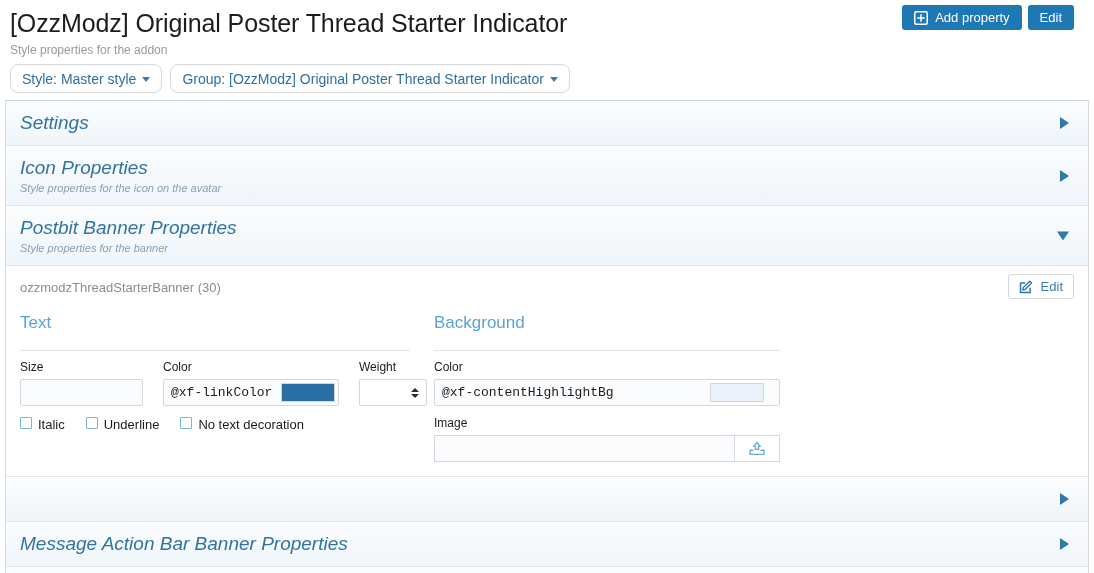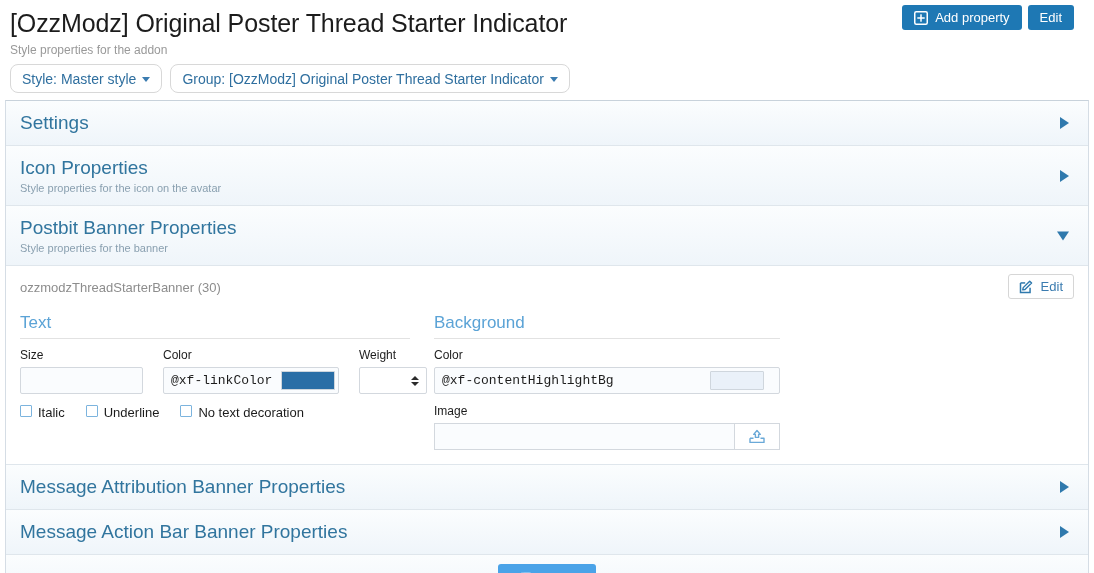--- a/index.html
+++ b/index.html
@@ -112,20 +112,21 @@
     margin: 0 5px 0 5px;
   }
 
   .section-row {
     position: relative;
     background: linear-gradient(to bottom, #fbfdfe 0%, #eff5fa 100%);
     border-bottom: 1px solid #dfe6ec;
     padding: 9px 40px 9px 14px;
     cursor: pointer;
     box-sizing: border-box;
+    font-style: italic;
   }
   .section-title {
     font-size: 19px;
     color: #31759e;
     font-weight: normal;
     line-height: 25px;
     white-space: nowrap;
   }
   .section-desc {
     font-size: 11px;
@@ -189,21 +190,21 @@
     margin-top: 14px;
   }
   .col-text { width: 390px; flex: none; }
   .col-bg { width: 346px; flex: none; }
 
   .group-heading {
     font-size: 17px;
     color: #5ba3d6;
     font-weight: normal;
     line-height: 22px;
-    padding-bottom: 4px;
+    padding-bottom: 16px;
     border-bottom: 1px solid #e2e2e2;
   }
 
   .fields-row {
     display: flex;
     gap: 20px;
     margin-top: 8px;
   }
   .field-label {
     font-size: 12px;
@@ -509,21 +510,20 @@
                 </span>
               </div>
             </div>
           </div>
         </div>
 
       </div>
     </div>
 
     <div class="section-row" style="min-height:45px;">
-      <div class="section-title">Message Attribution Banner Properties</div>
       <div class="section-arrow">
         <div class="tri-right"></div>
       </div>
     </div>
 
     <div class="section-row" style="min-height:45px;">
       <div class="section-title">Message Action Bar Banner Properties</div>
       <div class="section-arrow">
         <div class="tri-right"></div>
       </div>

